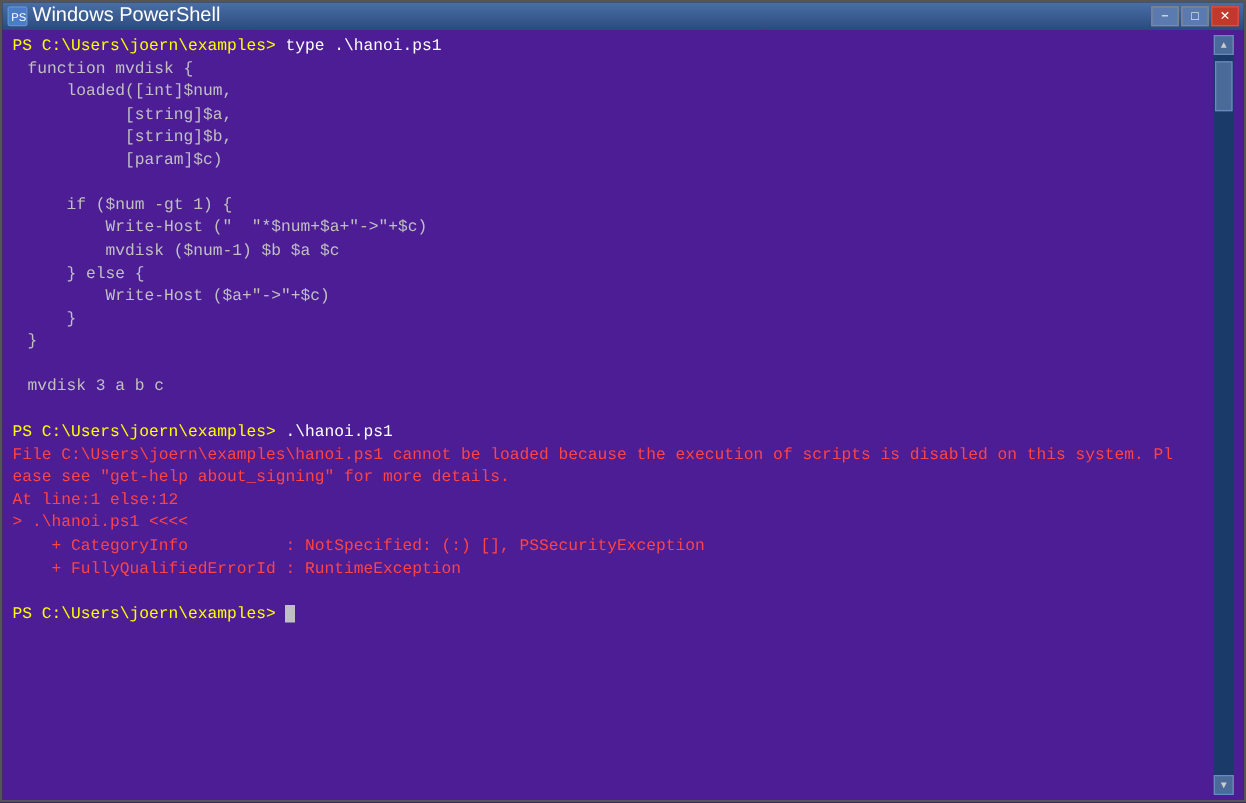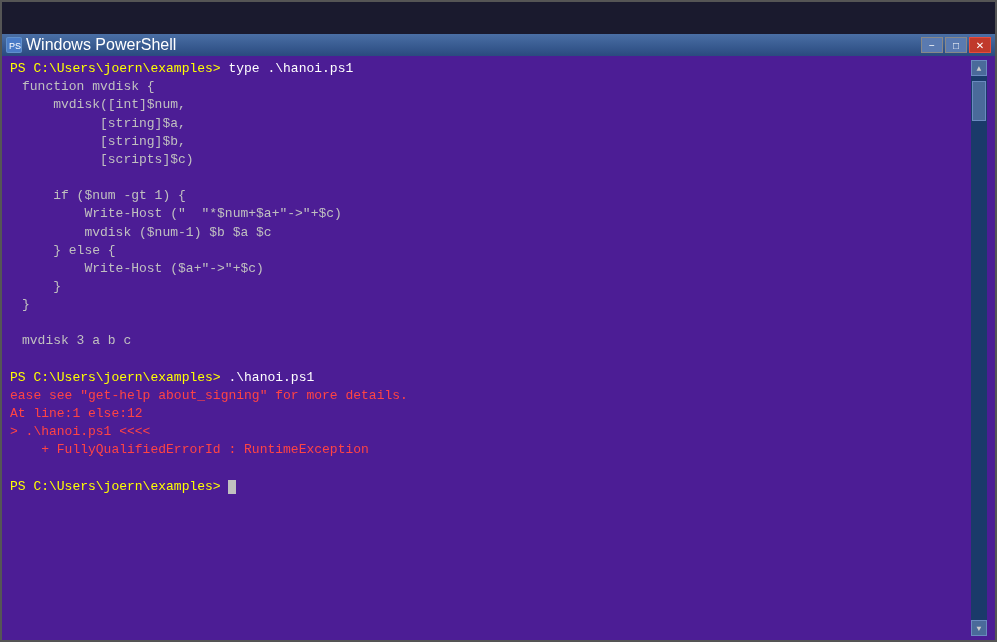--- a/index.html
+++ b/index.html
@@ -22,21 +22,20 @@
     }
 
     .titlebar {
       background: linear-gradient(to bottom, #4a6fa5, #2a4a7f);
       height: 22px;
       display: flex;
       align-items: center;
       justify-content: space-between;
       padding: 0 4px;
       flex-shrink: 0;
-      margin-top: 32px;
     }
 
     .titlebar-left {
       display: flex;
       align-items: center;
       gap: 4px;
     }
 
     .titlebar-icon {
       width: 16px;
@@ -190,41 +189,43 @@
       <div class="titlebar-btn close">✕</div>
     </div>
   </div>
 
   <div class="console-area">
     <div class="console-content">
 
       <div class="line"><span class="prompt">PS C:\Users\joern\examples&gt; </span><span class="cmd">type .\hanoi.ps1</span></div>
 
       <div class="line"><span class="code">function mvdisk {</span></div>
-      <div class="line"><span class="code">    mvdisk([int]$num,</span></div>
+      <div class="line"><span class="code">    loaded([int]$num,</span></div>
       <div class="line"><span class="code">          [string]$a,</span></div>
       <div class="line"><span class="code">          [string]$b,</span></div>
-      <div class="line"><span class="code">          [scripts]$c)</span></div>
+      <div class="line"><span class="code">          [param]$c)</span></div>
       <div class="empty-line"></div>
       <div class="line"><span class="code">    if ($num -gt 1) {</span></div>
       <div class="line"><span class="code">        Write-Host ("  "*$num+$a+"-&gt;"+$c)</span></div>
       <div class="line"><span class="code">        mvdisk ($num-1) $b $a $c</span></div>
       <div class="line"><span class="code">    } else {</span></div>
       <div class="line"><span class="code">        Write-Host ($a+"-&gt;"+$c)</span></div>
       <div class="line"><span class="code">    }</span></div>
       <div class="line"><span class="code">}</span></div>
       <div class="empty-line"></div>
       <div class="line"><span class="code">mvdisk 3 a b c</span></div>
       <div class="empty-line"></div>
 
       <div class="line"><span class="prompt">PS C:\Users\joern\examples&gt; </span><span class="cmd">.\hanoi.ps1</span></div>
 
+      <div class="line"><span class="error-red">File C:\Users\joern\examples\hanoi.ps1 cannot be loaded because the execution of scripts is disabled on this system. Pl</span></div>
       <div class="line"><span class="error-red">ease see "get-help about_signing" for more details.</span></div>
       <div class="line"><span class="error-red">At line:1 else:12</span></div>
       <div class="line"><span class="error-red">&gt; .\hanoi.ps1 &lt;&lt;&lt;&lt;</span></div>
+      <div class="line"><span class="error-red">    + CategoryInfo          : NotSpecified: (:) [], PSSecurityException</span></div>
       <div class="line"><span class="error-red">    + FullyQualifiedErrorId : RuntimeException</span></div>
       <div class="empty-line"></div>
 
       <div class="line"><span class="prompt">PS C:\Users\joern\examples&gt; </span><span class="cursor"></span></div>
     </div>
     <div class="scrollbar">
       <div class="scrollbar-arrow">▲</div>
       <div class="scrollbar-track">
         <div class="scrollbar-thumb"></div>
       </div>

